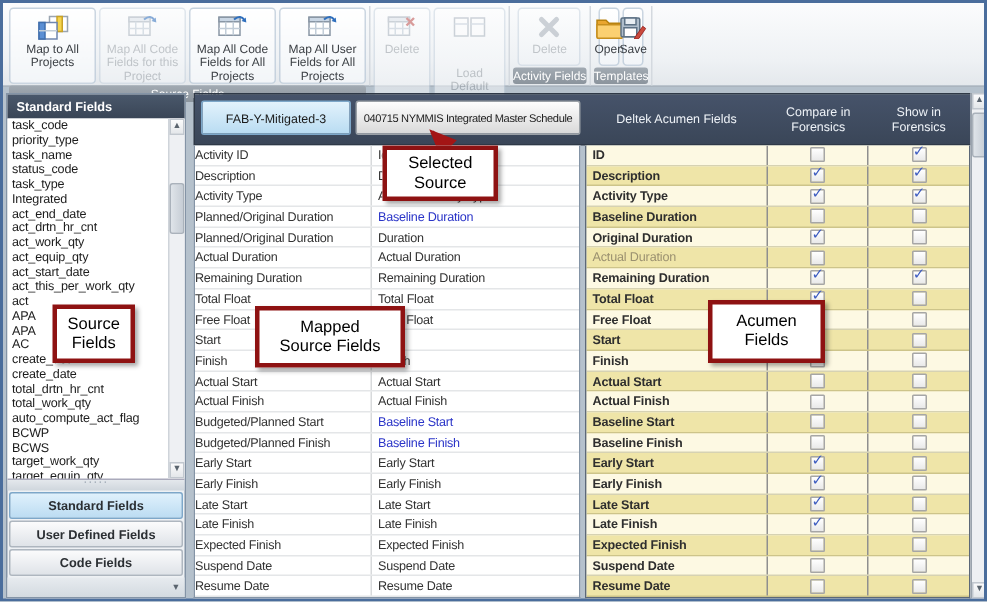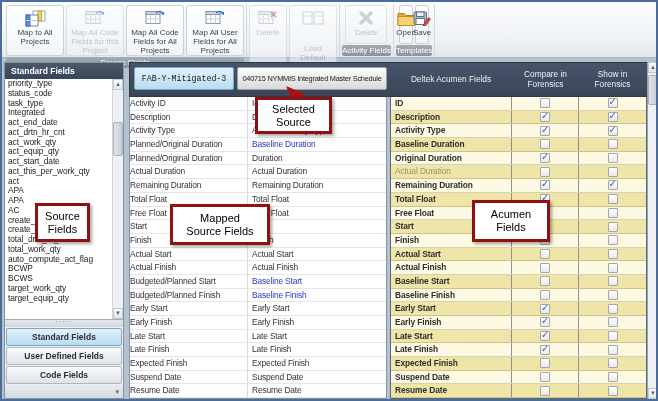--- a/index.html
+++ b/index.html
@@ -53,21 +53,21 @@
   .navbtn.selected{background:linear-gradient(#e0f1fc,#bcdcf2);border-color:#7da7c9;}
   #sidebar-footer{height:13px;margin-top:1px;background:linear-gradient(#e7ebef,#d3dae0);
     text-align:right;font-size:7px;color:#5a646e;padding-right:4px;line-height:13px;}
   
   #main{position:absolute;left:127px;top:60px;width:529px;height:337px;}
   #band{position:absolute;left:0;top:0;right:0;height:35px;background:linear-gradient(#46536a,#3a4658);
     border:1px solid #2f3947;}
   .srctab{position:absolute;top:5px;height:23px;border-radius:2px;font-size:8.3px;
     display:flex;align-items:center;justify-content:center;color:#1b1b1b;cursor:pointer;
     white-space:nowrap;overflow:hidden;}
-  #tab1{left:5px;width:100px;background:linear-gradient(#e2f2fc,#b9dcf2);border:1px solid #7da7c9;font-family:Liberation Mono, monospace;}
+  #tab1{left:5px;width:100px;background:linear-gradient(#e2f2fc,#b9dcf2);border:1px solid #7da7c9;}
   #tab2{left:108px;width:150px;background:linear-gradient(#fdfdfd,#d9d9d9);border:1px solid #9aa0a6;
     font-size:7.4px;letter-spacing:-0.25px;}
   .bandlabel{position:absolute;color:#eef2f7;font-size:8.3px;text-align:center;}
   #lbl-acumen{left:261px;width:122px;top:12px;}
   #lbl-compare{left:383px;width:67px;top:7px;line-height:10px;}
   #lbl-show{left:450px;width:67px;top:7px;line-height:10px;}
   
   #mapped{position:absolute;left:0;top:35px;width:258px;bottom:0;background:#fff;
     border:1px solid #8494a6;border-top:none;overflow:hidden;}
   .mrow{height:13.7px;display:flex;border-bottom:1px solid #e4e6e8;}
@@ -205,21 +205,23 @@
           </div>
         </div>
         <div class="rgrouplabel">Templates</div>
       </div>
     </div>
 
   <div id="sidebar">
     <div id="sidebar-header">Standard Fields</div>
     <div id="sidebar-list">
       <div id="sidebar-items">
+          <div class="sitem">task_code</div>
           <div class="sitem">priority_type</div>
+          <div class="sitem">task_name</div>
           <div class="sitem">status_code</div>
           <div class="sitem">task_type</div>
           <div class="sitem">Integrated</div>
           <div class="sitem">act_end_date</div>
           <div class="sitem">act_drtn_hr_cnt</div>
           <div class="sitem">act_work_qty</div>
           <div class="sitem">act_equip_qty</div>
           <div class="sitem">act_start_date</div>
           <div class="sitem">act_this_per_work_qty</div>
           <div class="sitem">act</div>

